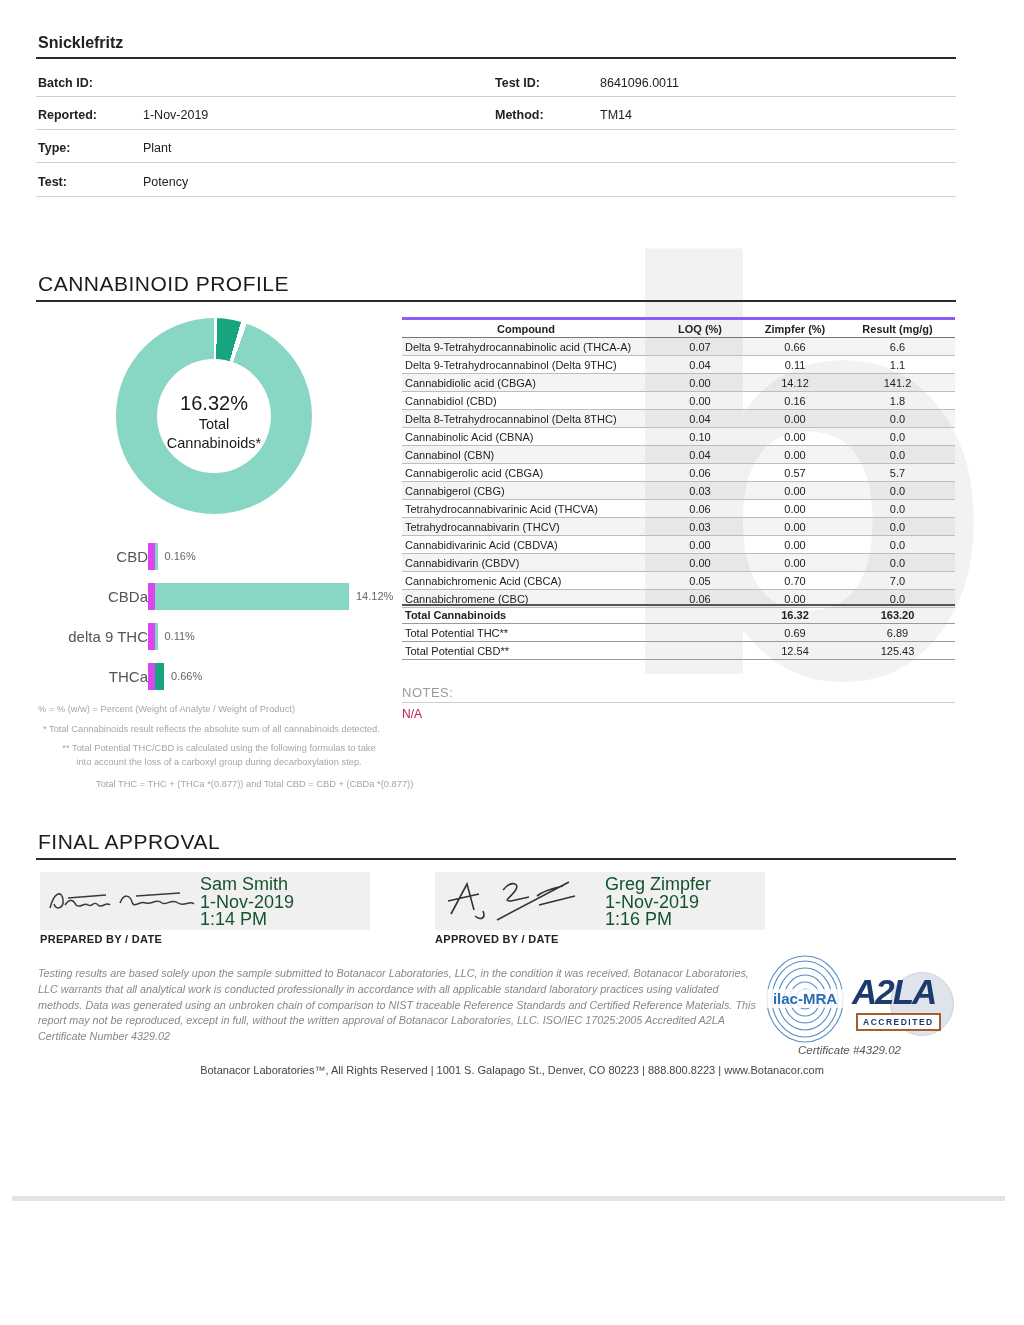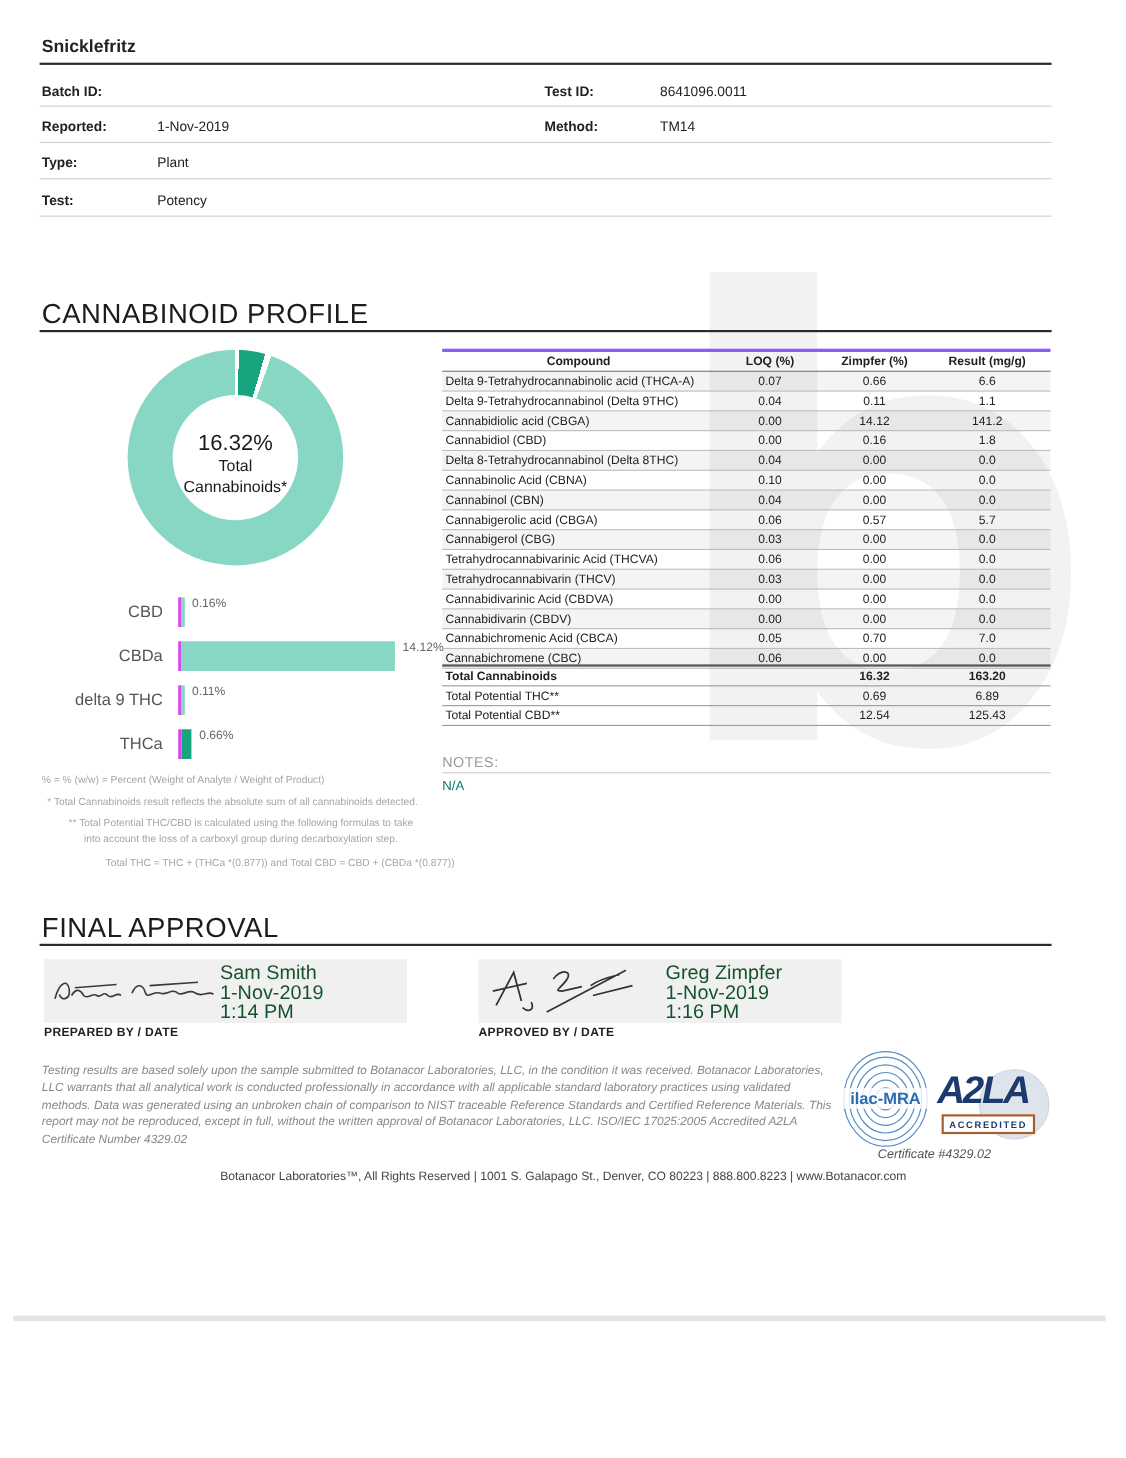--- a/index.html
+++ b/index.html
@@ -8,33 +8,33 @@
   .abs{position:absolute;}
   .hline{position:absolute;background:#cfcfcf;height:1px;}
   .hline.dark{background:#2b2b2b;height:2px;}
   .wm{position:absolute;left:598px;top:228px;font-size:560px;line-height:.9;font-weight:bold;
       color:#f2f2f2;font-family:"DejaVu Sans",sans-serif;}
   
   .title{left:38px;top:34px;font-size:16px;font-weight:bold;}
   .lbl{font-size:12.5px;font-weight:bold;}
   .val{font-size:12.5px;}
   
-  .section-h{font-size:25px;font-weight:500;letter-spacing:.5px;color:#1c1c1c;}
+  .section-h{font-size:21px;font-weight:500;letter-spacing:.5px;color:#1c1c1c;}
   
   .donut{position:absolute;left:116px;top:318px;width:196px;height:196px;border-radius:50%;
     background:conic-gradient(#fff 0deg 2deg,#16a57e 2deg 16deg,#fff 16deg 19.5deg,#87d7c4 19.5deg 360deg);}
   .donut::after{content:"";position:absolute;left:41px;top:41px;width:114px;height:114px;border-radius:50%;background:#fff;}
   .donut-center{position:absolute;left:0;top:74px;width:196px;text-align:center;z-index:2;color:#1a1a1a;}
   .donut-center .v{font-size:20px;line-height:23px;}
   .donut-center .l{font-size:14.5px;line-height:19px;}
   
   .bars{position:absolute;left:40px;top:536px;width:372px;}
   .bar-row{display:flex;align-items:center;height:40px;}
-  .bar-label{width:108px;text-align:right;padding-right:14px;font-size:15px;color:#555;flex:none;}
-  .bar-track{position:relative;flex:1;height:27px;border-left:3px solid #d946ef;display:flex;}
+  .bar-label{width:108px;text-align:right;font-size:15px;color:#555;flex:none;}
+  .bar-track{position:relative;flex:1;height:27px;border-left:7px solid #d946ef;display:flex;align-items:center;}
   .bar{height:27px;flex:none;}
   .bar-val{font-size:11px;color:#666;margin-left:7px;white-space:nowrap;}
   
   .fn{position:absolute;color:#a6a6a6;font-size:9.3px;line-height:13.5px;}
   .fn0{left:38px;top:703px;}
   .fn1{left:43px;top:723px;}
   .fn2{left:58px;top:742px;width:322px;text-align:center;}
   .fn3{left:96px;top:778px;}
   
   .ctable{position:absolute;left:402px;top:317px;width:553px;font-size:11px;}
@@ -44,21 +44,21 @@
   .trow{border-bottom:1px solid #bdbdbd;}
   .trow.alt{background:rgba(0,0,0,0.045);}
   .tcell.c0{padding-left:3px;}
   .tcell.c1,.tcell.c2,.tcell.c3{text-align:center;}
   .totals{position:absolute;left:402px;top:604px;width:553px;font-size:11px;}
   .totals .trow{border-bottom:1px solid #9a9a9a;background:none;}
   .totals .trow.grand{border-top:2px solid #555;font-weight:bold;}
   
   .notes-label{left:402px;top:685px;font-size:13px;color:#9b9b9b;letter-spacing:.5px;}
   .notes-line{left:402px;top:702px;width:553px;}
-  .notes-value{left:402px;top:707px;font-size:12px;color:#0f766e;}
+  .notes-value{left:402px;top:707px;font-size:12px;color:#be185d;}
   
   .sigbox{position:absolute;width:330px;height:58px;background:#f0f0f0;}
   .sigtext{position:absolute;font-size:18px;color:#14532d;line-height:17.5px;}
   .caption{position:absolute;font-size:11px;font-weight:bold;color:#222;letter-spacing:.3px;}
   
   .disclaimer{left:38px;top:966px;width:718px;font-size:10.8px;font-style:italic;color:#888;line-height:15.8px;}
   .certificate{left:798px;top:1044px;font-size:11.5px;font-style:italic;color:#555;}
   .footer{left:0;top:1064px;width:1024px;text-align:center;font-size:11px;color:#444;}
   .bottom-bar{left:12px;top:1196px;width:993px;height:5px;background:#e3e3e3;position:absolute;}
   

